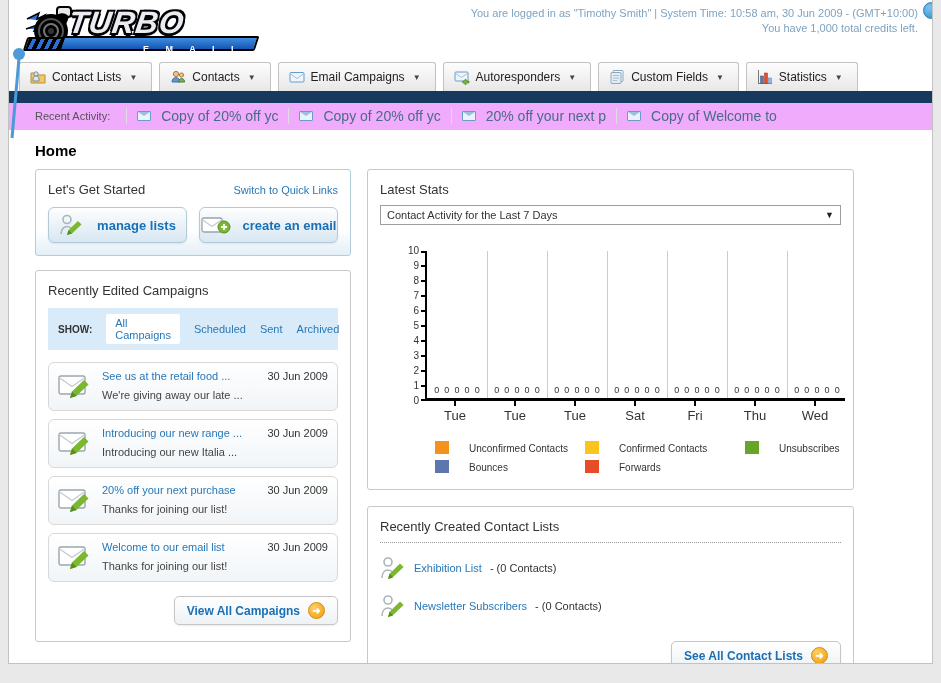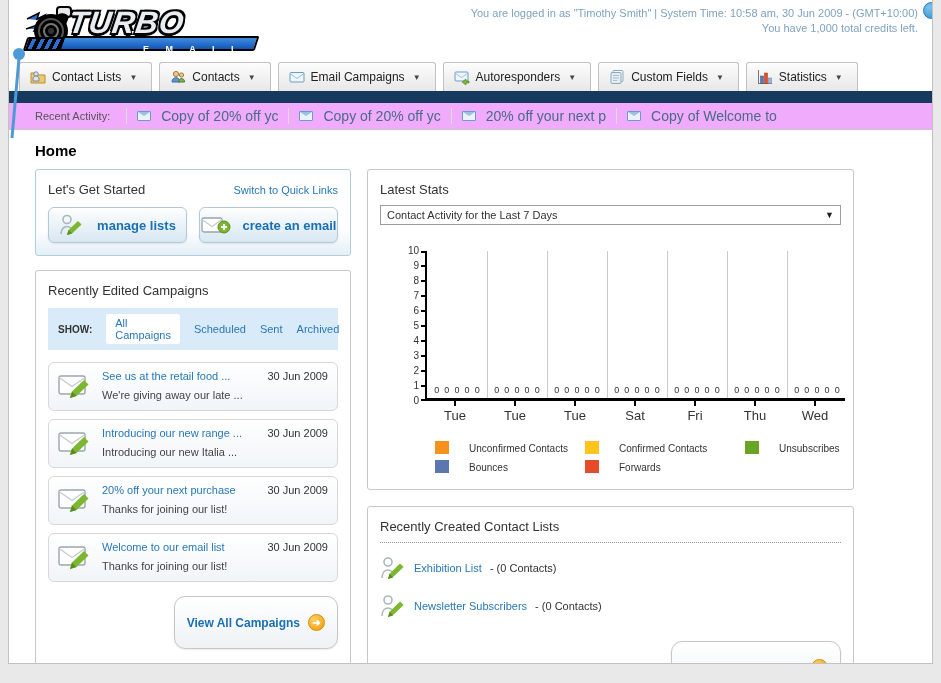--- a/index.html
+++ b/index.html
@@ -62,21 +62,21 @@
   .show-label { font-size:10px; font-weight:bold; color:#333; }
   .filter { font-size:11px; color:#2878b8; cursor:pointer; }
   .filter.selected { background:#fff; padding:3px 9px; border-radius:2px; }
   .camp-row { display:flex; align-items:flex-start; border:1px solid #d8d8d8; border-radius:6px; background:linear-gradient(#ffffff,#f1f5f8); padding:7px 9px; margin-bottom:8px; min-height:45px; }
   .camp-icon { width:36px; height:30px; flex:none; margin-right:8px; }
   .camp-text { flex:1; }
   .camp-title { font-size:11px; color:#2878b8; cursor:pointer; display:block; margin-bottom:3px; }
   .camp-sub { font-size:11px; color:#444; }
   .camp-date { font-size:11px; color:#333; flex:none; margin-left:8px; }
   .view-all-row { display:flex; justify-content:flex-end; margin-top:14px; margin-bottom:4px; }
-  .pill-btn { display:flex; align-items:center; gap:8px; padding:17px 12px; background:linear-gradient(#ffffff,#eef2f5); border:1px solid #c6c6c6; border-radius:11px; font-size:12px; font-weight:bold; color:#1a6fb5; cursor:pointer; box-shadow:0 1px 2px rgba(0,0,0,.08); }
+  .pill-btn { display:flex; align-items:center; gap:8px; padding:5px 12px; background:linear-gradient(#ffffff,#eef2f5); border:1px solid #c6c6c6; border-radius:5px; font-size:12px; font-weight:bold; color:#1a6fb5; cursor:pointer; box-shadow:0 1px 2px rgba(0,0,0,.08); }
   .go-circle { width:17px; height:17px; border-radius:50%; background:radial-gradient(circle at 35% 30%, #ffcf66, #f09c07); border:1px solid #d98d00; color:#fff; font-size:10px; font-weight:bold; display:flex; align-items:center; justify-content:center; line-height:1; }
 
   
   .stats { margin-bottom:16px; min-height:306px; }
   .stats .panel-title { margin-bottom:8px; }
   .dropdown { display:flex; align-items:center; justify-content:space-between; border:1px solid #9d9d9d; background:#fff; height:20px; padding:0 6px; font-size:11px; color:#333; cursor:pointer; }
   .dropdown .dd { font-size:9px; color:#222; }
   .chart-wrap { margin-top:26px; }
   .plot { position:relative; margin-left:45px; width:420px; height:150px; border-left:2px solid #000; border-bottom:3px solid #000; }
   .ytick-label { position:absolute; right:100%; margin-right:8px; font-size:10px; color:#333; width:20px; text-align:right; }

